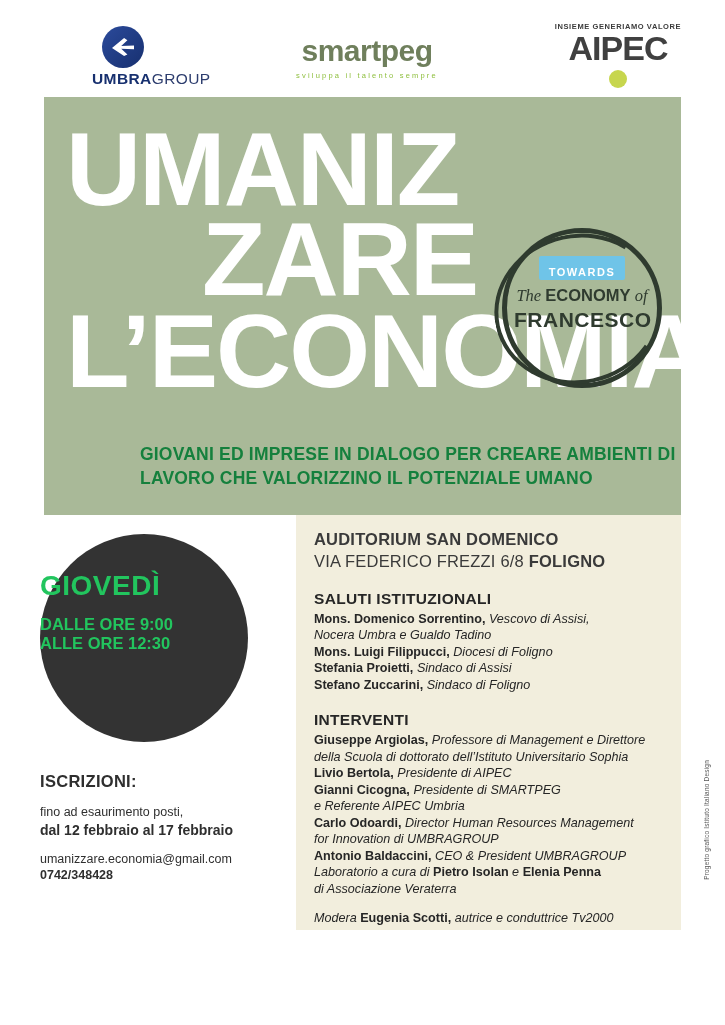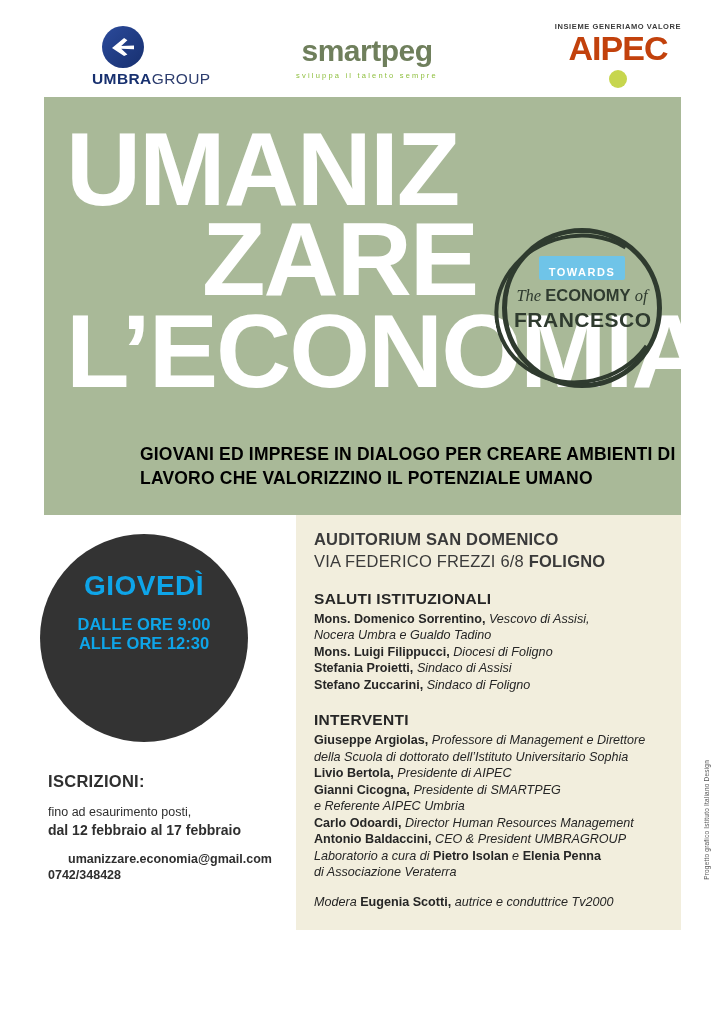--- a/index.html
+++ b/index.html
@@ -82,21 +82,21 @@
   }
   .aipec .ai-top {
     font-size: 7.5px;
     letter-spacing: .6px;
     color: #3b3b3b;
     font-weight: bold;
   }
   .aipec .ai-main {
     font-size: 34px;
     font-weight: bold;
-    color: #c2410c;
+    color: #404040;
     letter-spacing: -1px;
     line-height: 1.05;
   }
   .aipec .ai-dot {
     position: absolute;
     left: 50%; margin-left: -9px;
     top: 48px;
     width: 18px; height: 18px;
     border-radius: 50%;
     background: #c7d64e;
@@ -190,21 +190,21 @@
   .eof-l3 {
     font-size: 21px;
     font-weight: bold;
     letter-spacing: .5px;
     margin-top: 2px;
   }
   .subtitle {
     position: absolute;
     left: 140px; top: 443px;
     width: 545px;
-    color: #000000;
+    color: #15803d;
     font-size: 17.5px;
     font-weight: bold;
     line-height: 1.35;
     letter-spacing: .2px;
   }
 
   
   .body-white {
     position: absolute;
     left: 0; top: 515px;
@@ -230,22 +230,21 @@
   .venue .v2 { font-weight: normal; }
   .venue .v2 b { font-weight: bold; }
 
   
   .date-circle {
     position: absolute;
     left: 40px; top: 534px;
     width: 208px; height: 208px;
     border-radius: 50%;
     background: #333333;
-    color: #0ea5e9;
-    text-align: center;
+    color: #22c55e;
   }
   .dc-day {
     margin-top: 36px;
     font-size: 28px;
     font-weight: bold;
     letter-spacing: .5px;
   }
   .dc-date {
     margin-top: 4px;
     font-size: 25px;
@@ -256,43 +255,42 @@
     font-size: 16.5px;
     font-weight: bold;
   }
   .dc-t2 {
     font-size: 16.5px;
     font-weight: bold;
   }
 
   .iscrizioni {
     position: absolute;
-    left: 48px; top: 772px;
+    left: 40px; top: 772px;
     width: 240px;
     color: #2f2f2f;
   }
   .isc-title {
     font-size: 16.5px;
     font-weight: bold;
     letter-spacing: .3px;
   }
   .isc-l1 {
     margin-top: 14px;
     font-size: 12.5px;
   }
   .isc-l2 {
     margin-top: 3px;
     font-size: 14px;
     font-weight: bold;
   }
   .isc-mail {
     margin-top: 14px;
     font-size: 12.5px;
-    font-weight: bold;
-    margin-left: 20px;
+    font-weight: normal;
   }
   .isc-tel {
     margin-top: 2px;
     font-size: 12.5px;
     font-weight: bold;
   }
 
   
   .program {
     position: absolute;
@@ -418,20 +416,21 @@
   <div class="pg-line"><b>Stefano Zuccarini,</b> <span>Sindaco di Foligno</span></div>
 
   <div class="pg-head second">INTERVENTI</div>
 
   <div class="pg-line"><b>Giuseppe Argiolas,</b> <span>Professore di Management e Direttore</span></div>
   <div class="pg-line"><span>della Scuola di dottorato dell’Istituto Universitario Sophia</span></div>
   <div class="pg-line"><b>Livio Bertola,</b> <span>Presidente di AIPEC</span></div>
   <div class="pg-line"><b>Gianni Cicogna,</b> <span>Presidente di SMARTPEG</span></div>
   <div class="pg-line"><span>e Referente AIPEC Umbria</span></div>
   <div class="pg-line"><b>Carlo Odoardi,</b> <span>Director Human Resources Management</span></div>
+  <div class="pg-line"><span>for Innovation di UMBRAGROUP</span></div>
   <div class="pg-line"><b>Antonio Baldaccini,</b> <span>CEO &amp; President UMBRAGROUP</span></div>
 
   <div class="pg-line"><span>Laboratorio a cura di </span><b>Pietro Isolan</b><span> e </span><b>Elenia Penna</b></div>
   <div class="pg-line">di Associazione Veraterra</div>
 
   <div class="pg-note"><span>Modera </span><b>Eugenia Scotti,</b><span> autrice e conduttrice Tv2000</span></div>
 </div>
 
 <div class="credit-vertical">Progetto grafico Istituto Italiano Design</div>
 

